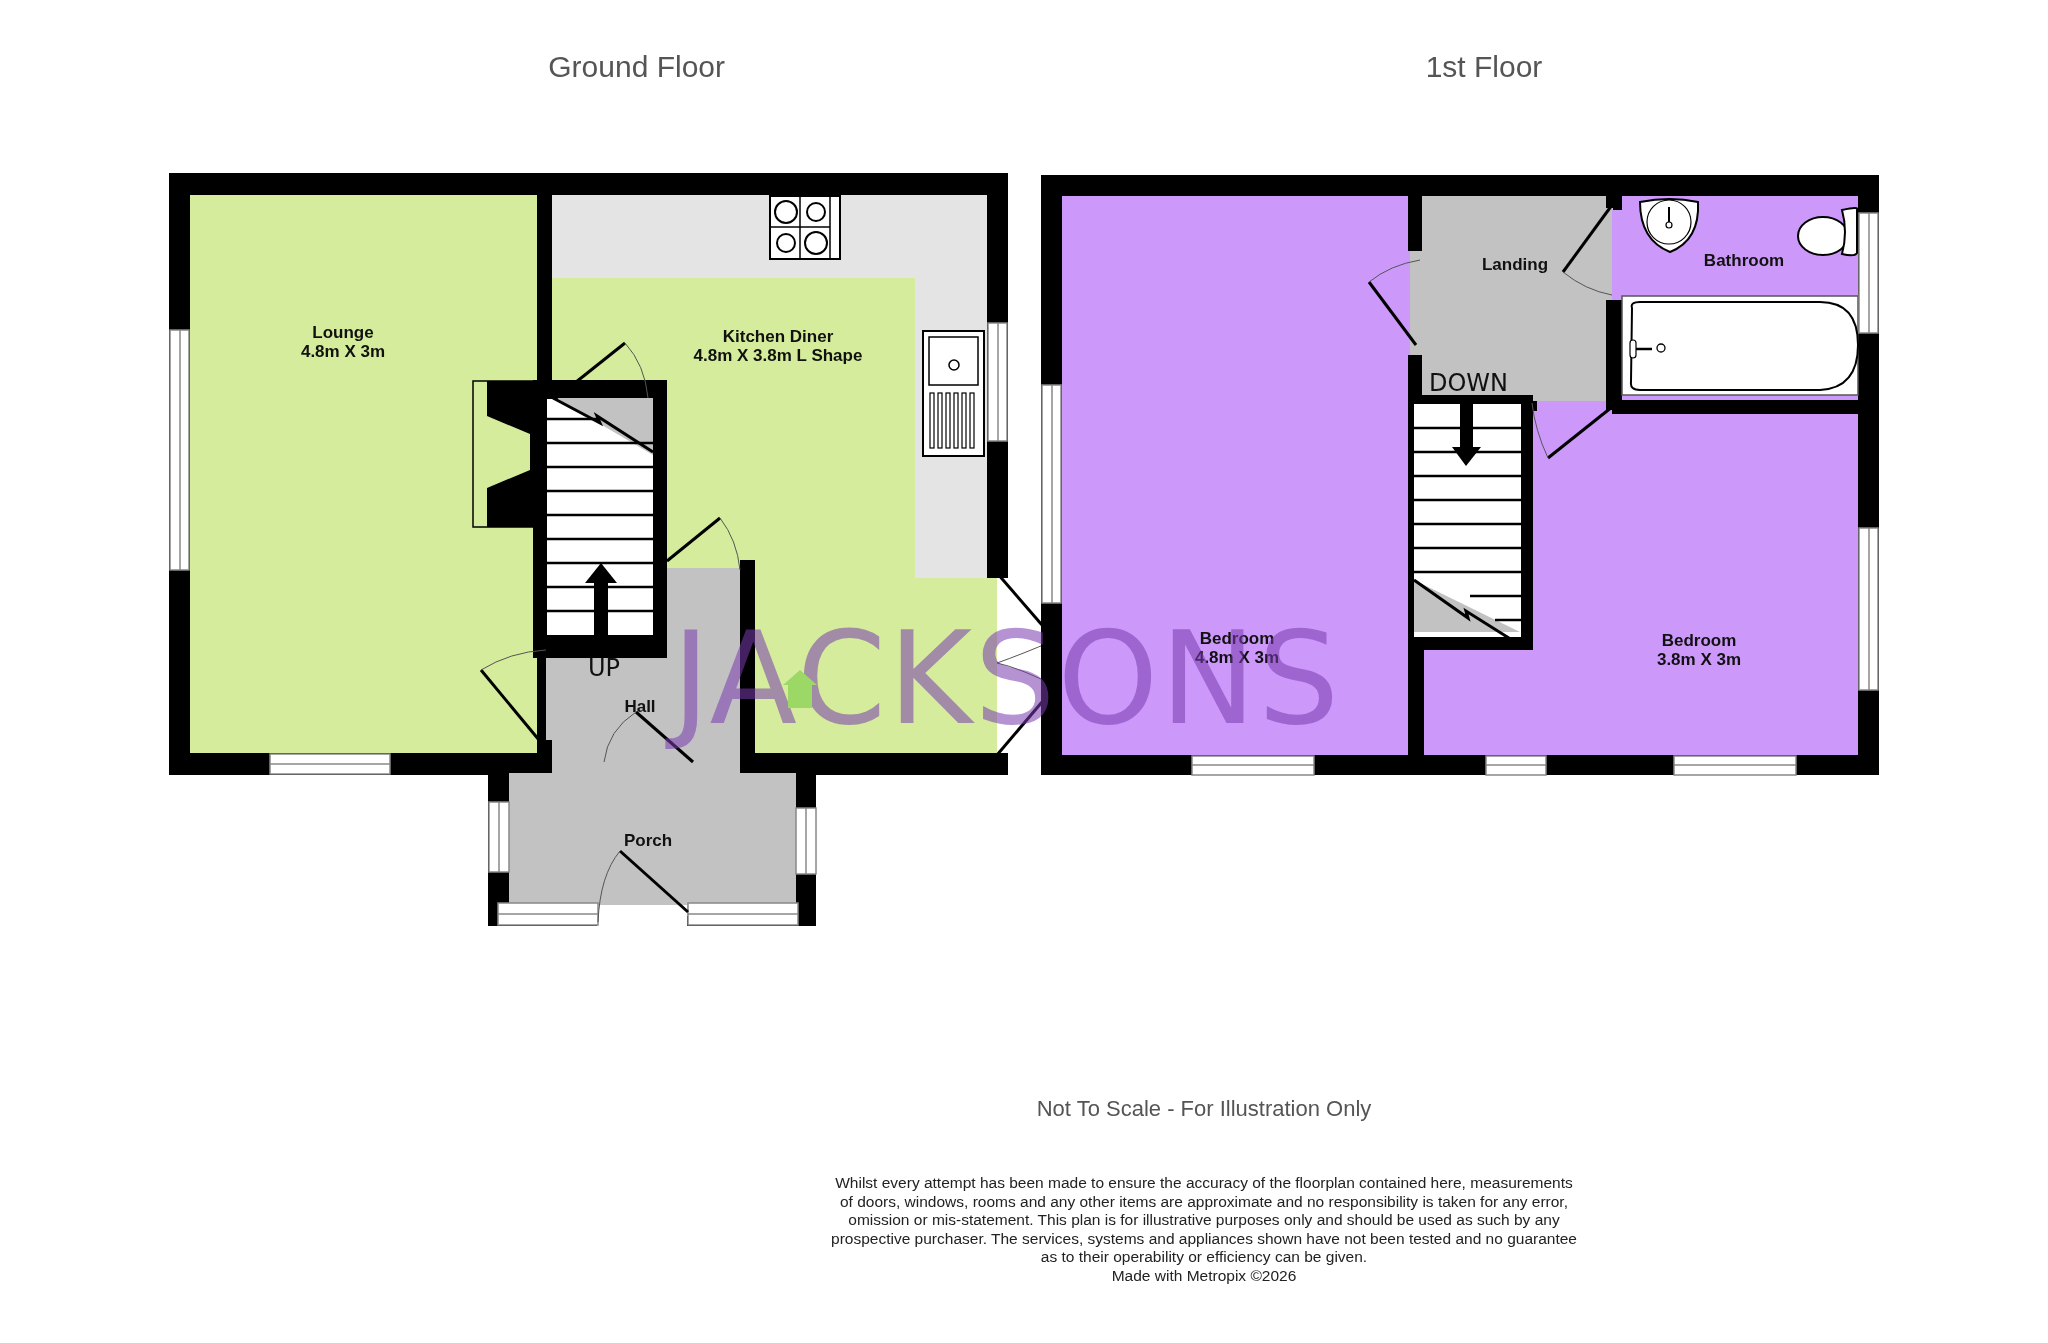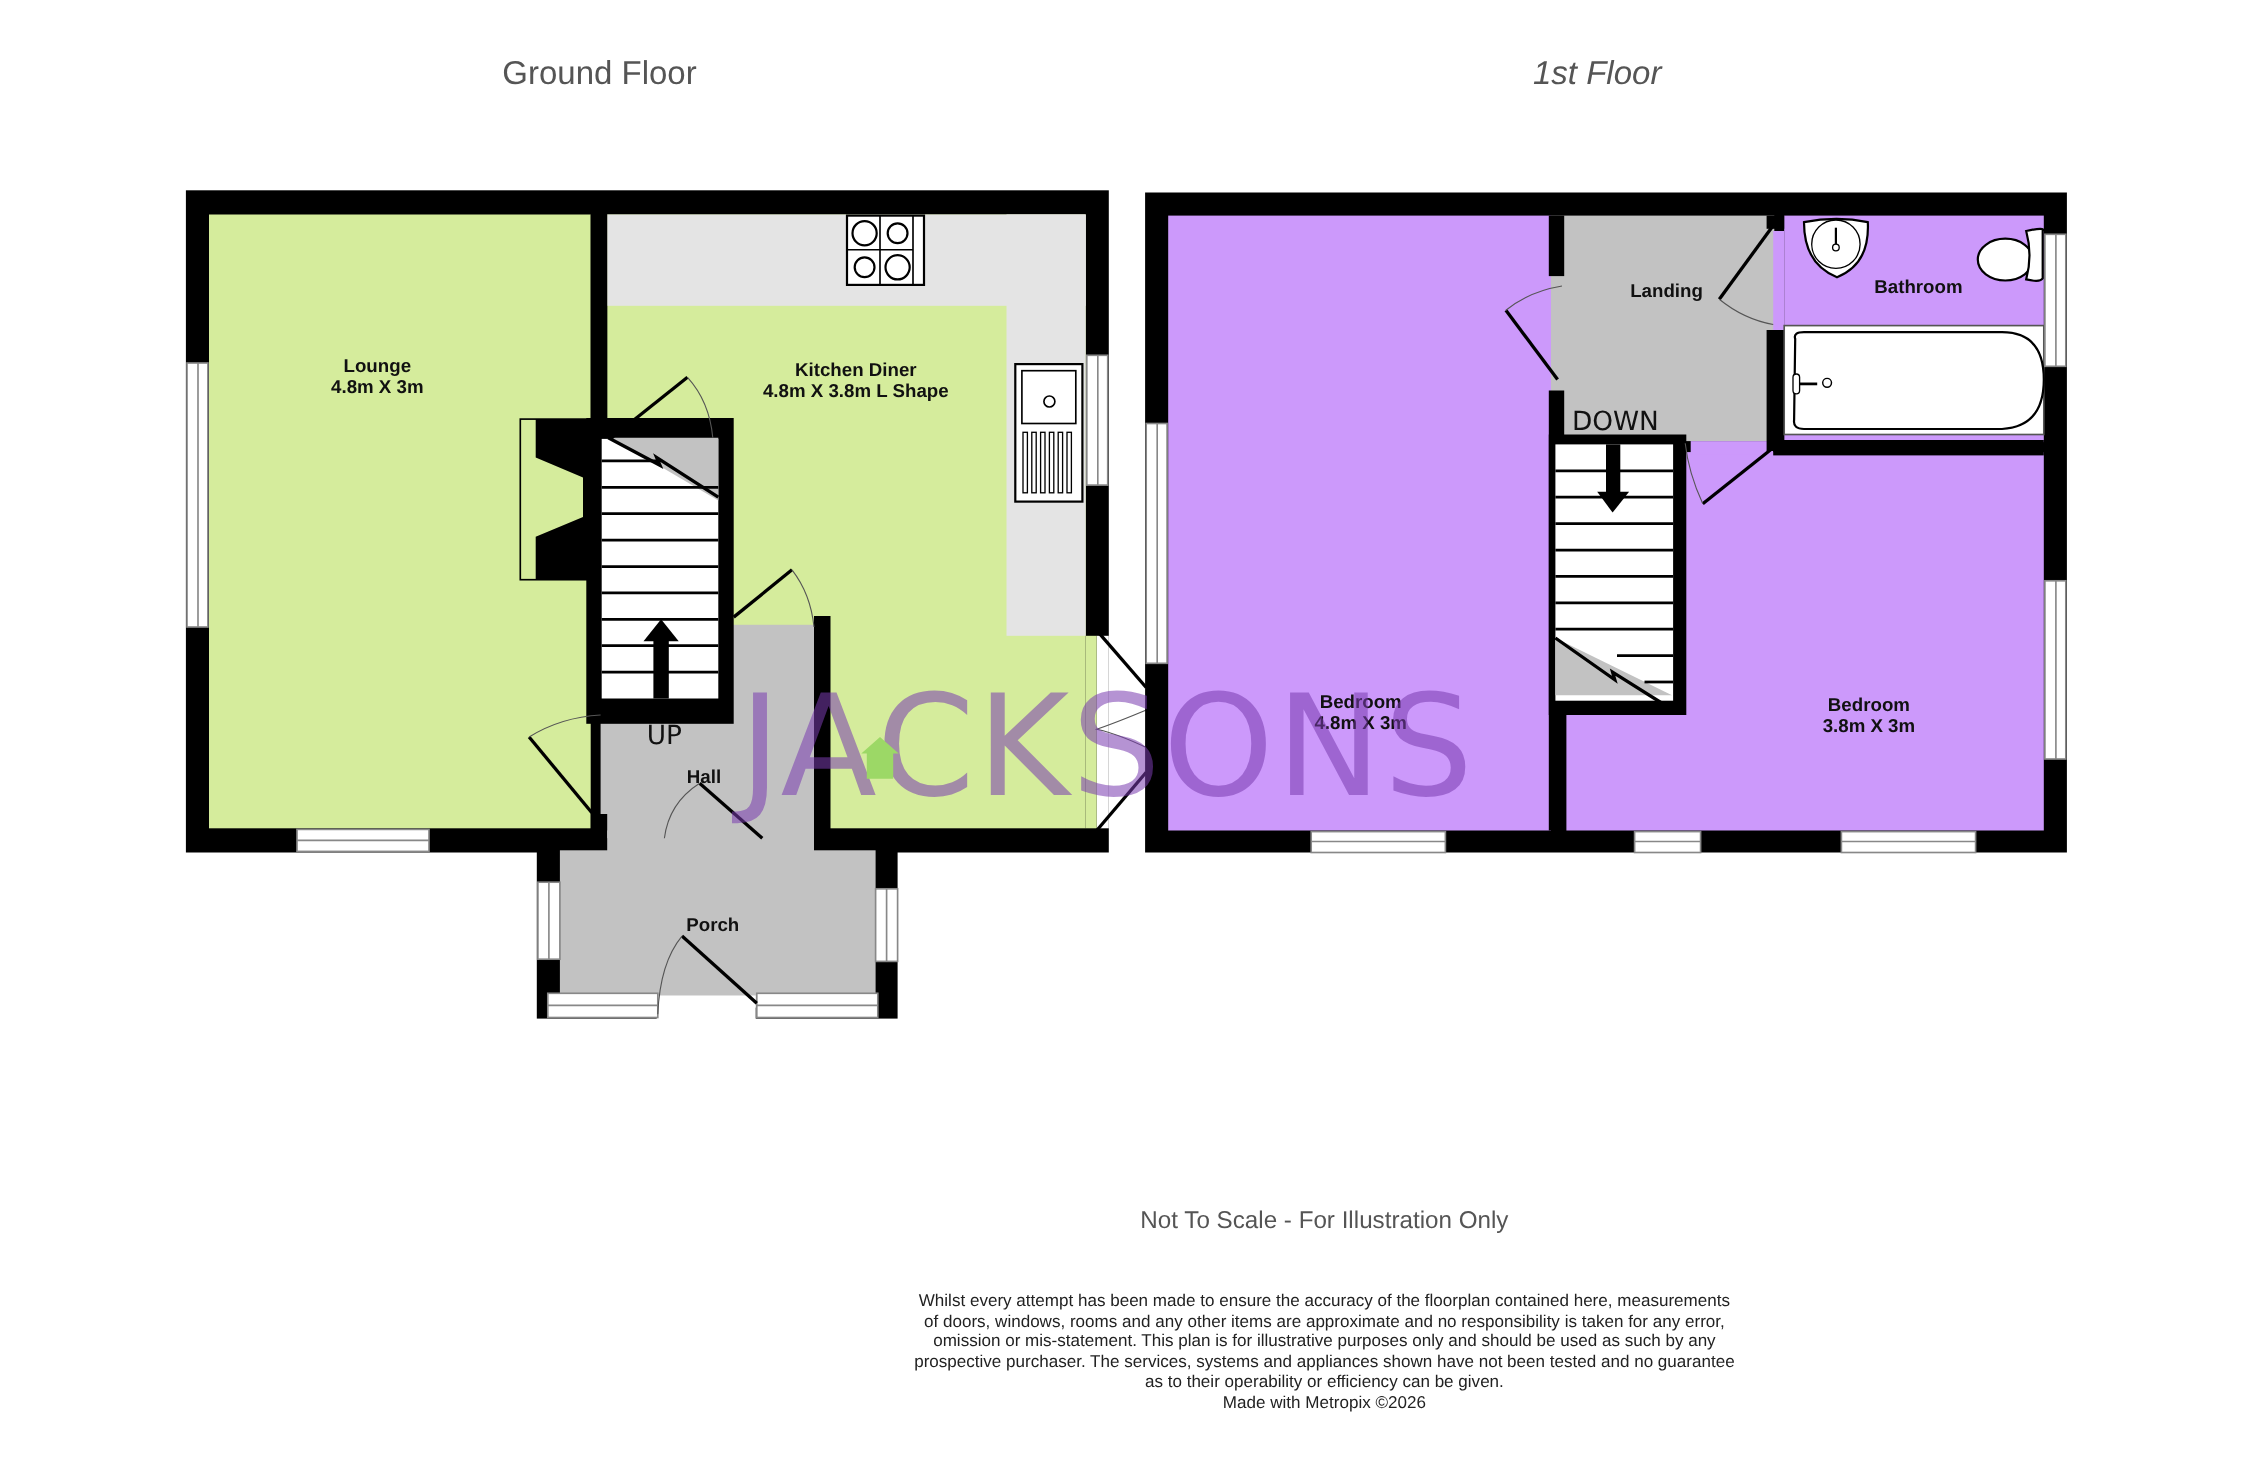--- a/index.html
+++ b/index.html
@@ -1,19 +1,19 @@
 <!DOCTYPE html>
 <html><head>
 <meta charset="utf-8">
 <style>
   html, body { margin:0; padding:0; background:#ffffff; }
   body { width:2048px; height:1343px; position:relative; overflow:hidden; font-family:"Liberation Sans", sans-serif; }
   .floor-title { position:absolute; top:50px; font-size:30px; color:#555555; text-align:center; width:400px; font-family:"Liberation Sans", sans-serif; }
-  #title-ground { left:345px; }
-  #title-first { left:1252px;font-style:italic; }
+  #title-ground { left:325px;text-align:right; }
+  #title-first { left:1284px; }
   svg#plan { position:absolute; left:0; top:0; }
   .room-label { font-family:"Liberation Sans", sans-serif; font-weight:bold; font-size:17px; fill:#111111; text-anchor:middle; }
   .stair-label { font-family:"DejaVu Sans", sans-serif; font-size:24px; fill:#111111; }
   .watermark { font-family:"DejaVu Sans", sans-serif; font-size:128px; letter-spacing:2px; }
   .note { position:absolute; left:0; width:2048px; text-align:center; color:#555555; }
   #scale-note { top:1096px; left:180px; font-size:22px; }
   #disclaimer { top:1174px; left:180px; font-size:15.5px; line-height:18.5px; color:#222222; }
   #disclaimer div { white-space:nowrap; }
 </style>
 </head>

